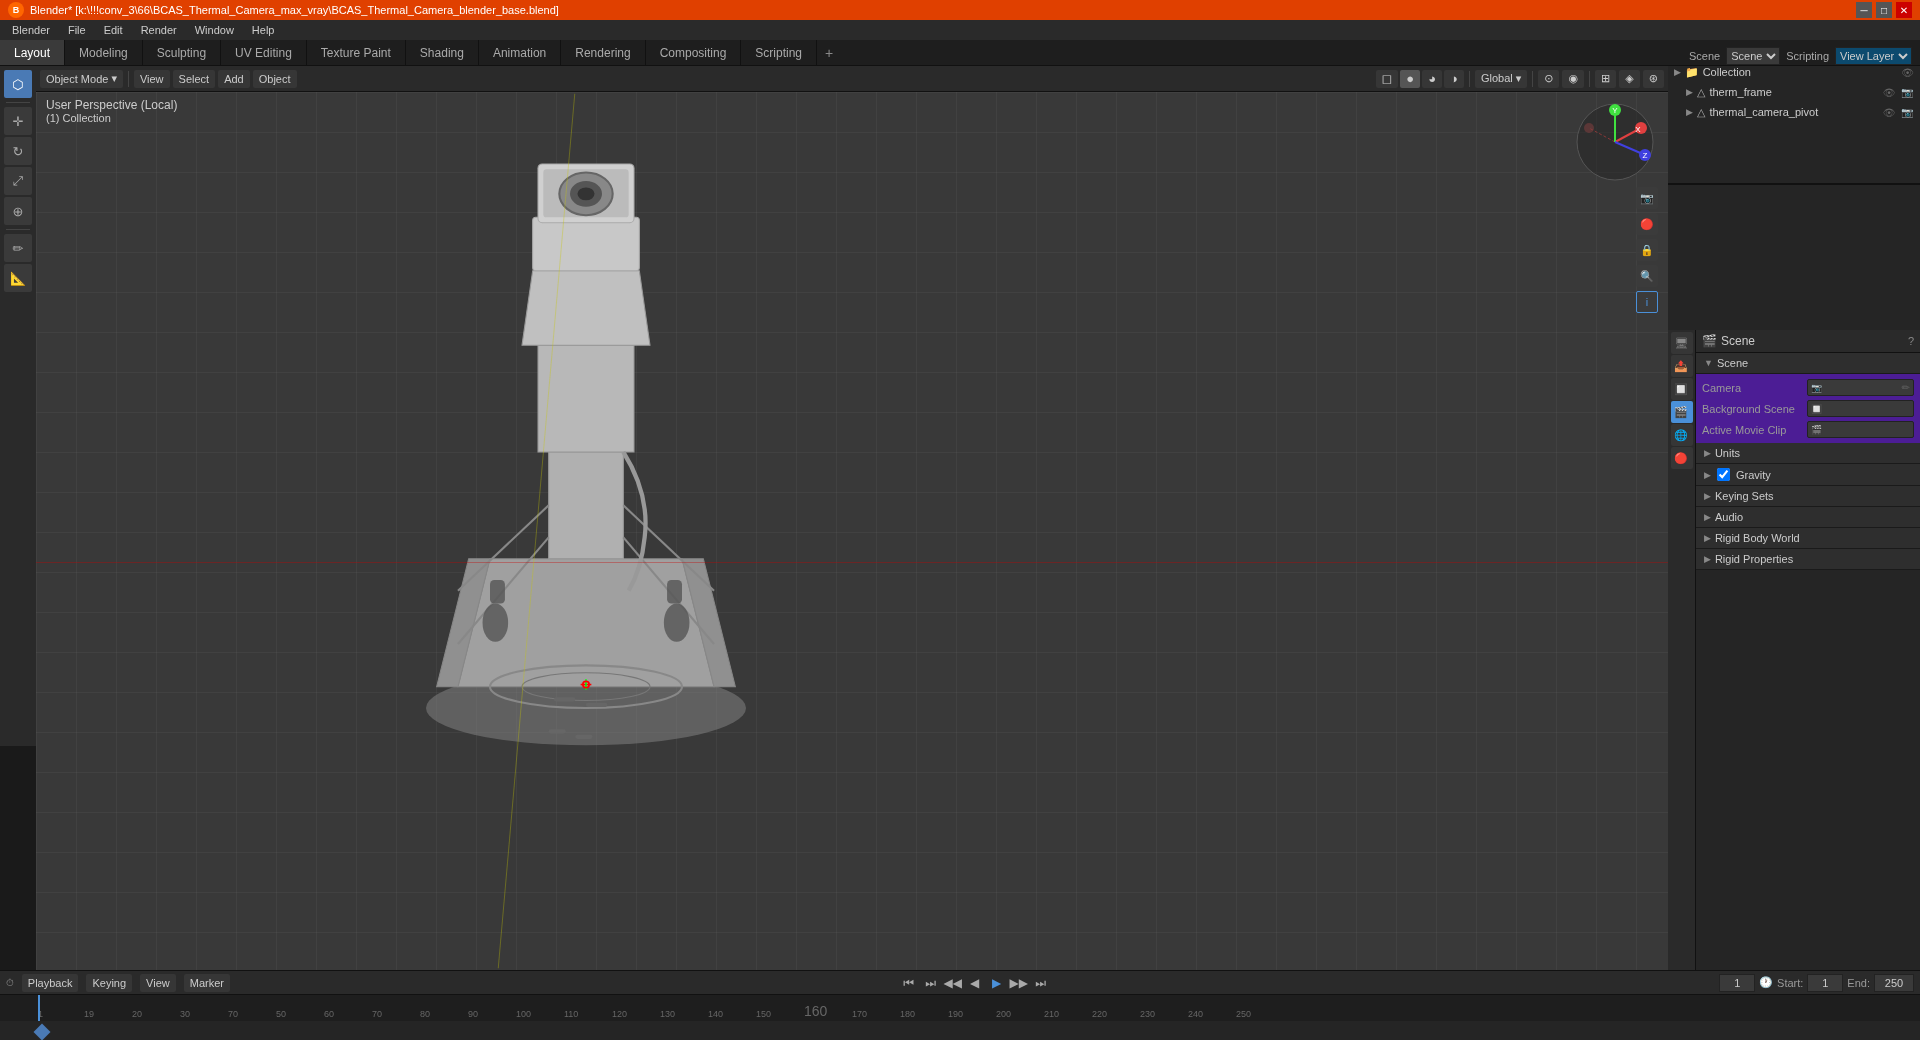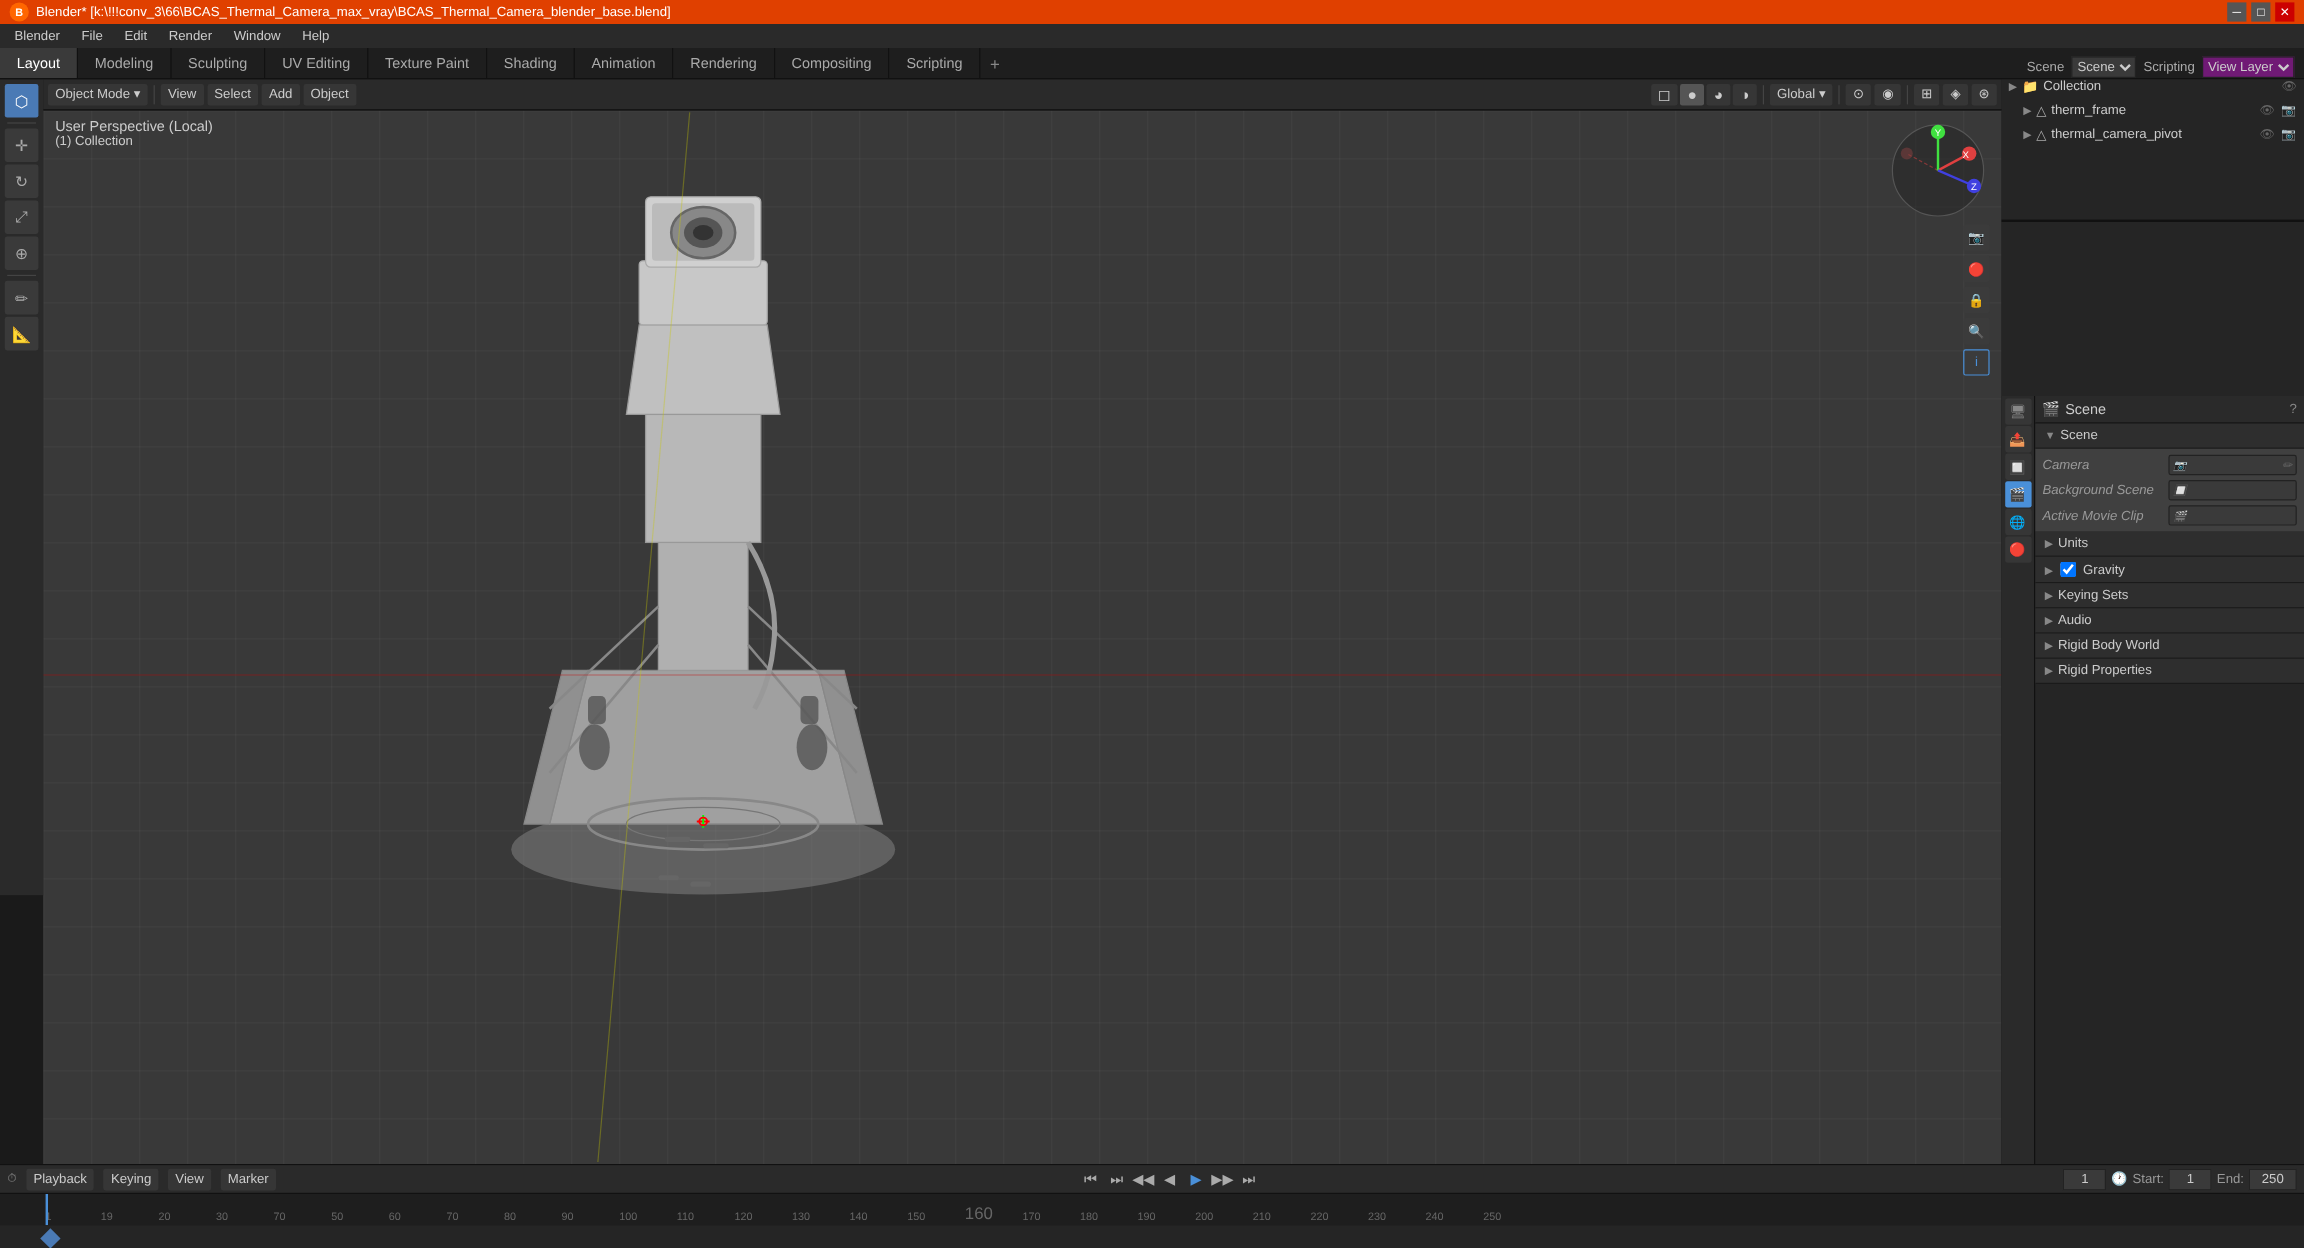--- a/index.html
+++ b/index.html
@@ -253,22 +253,21 @@
       font-size: 11px;
       color: #ccc;
       cursor: pointer;
       display: flex; align-items: center; gap: 4px;
       border-bottom: 1px solid #1a1a1a;
     }
     .triangle { font-size: 9px; color: #888; }
 
     .prop-inner {
       padding: 3px 6px;
-      background: #404040;
-      font-style: italic;
+      background: #4c1d95;
     }
     .prop-inner-row {
       display: flex; align-items: center;
       padding: 2px 0;
       font-size: 11px;
     }
     .pir-label {
       flex: 0 0 105px;
       color: #999;
     }
@@ -401,21 +400,21 @@
   <div class="workspace-tab">Animation</div>
   <div class="workspace-tab">Rendering</div>
   <div class="workspace-tab">Compositing</div>
   <div class="workspace-tab">Scripting</div>
   <div class="tab-plus">+</div>
   <div style="flex:1"></div>
   <div style="display:flex;align-items:center;padding:0 8px;font-size:11px;color:#aaa;gap:6px;">
     <span>Scene</span>
     <select style="background:#3a3a3a;border:1px solid #222;color:#ccc;font-size:11px;height:18px;"><option>Scene</option></select>
     <span>Scripting</span>
-    <select style="background:#701a75;border:1px solid #222;color:#ccc;font-size:11px;height:18px;"><option>View Layer</option></select>
+    <select style="background:#0c4a6e;border:1px solid #222;color:#ccc;font-size:11px;height:18px;"><option>View Layer</option></select>
   </div>
 </div>
 
 <div id="top-right-header">
   <span style="font-size:11px;color:#aaa;flex:1">Scene Collection</span>
   <button style="background:none;border:none;color:#aaa;font-size:11px;cursor:pointer;">☰</button>
   <button style="background:none;border:none;color:#aaa;font-size:11px;cursor:pointer;">🔍</button>
 </div>
 
 <div id="left-toolbar">

